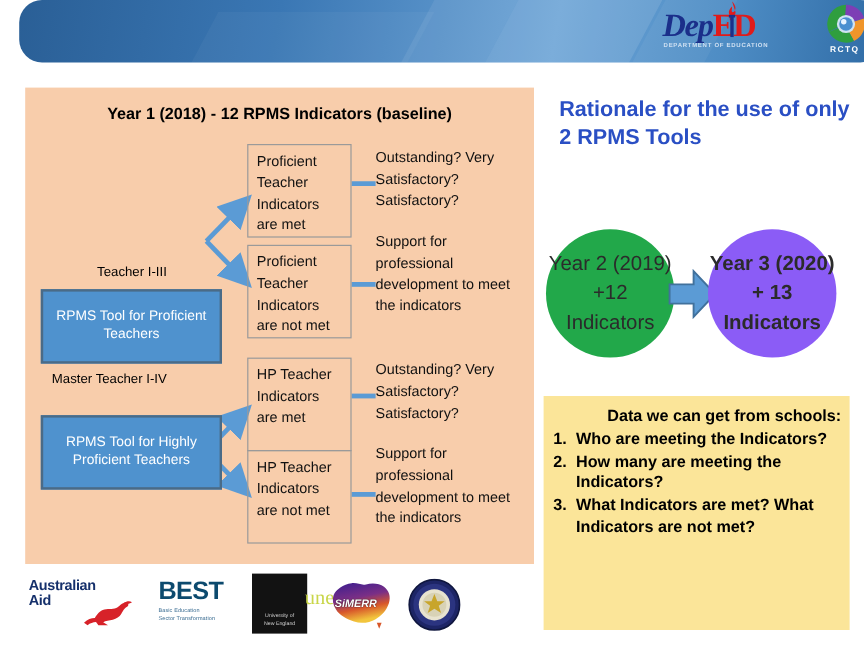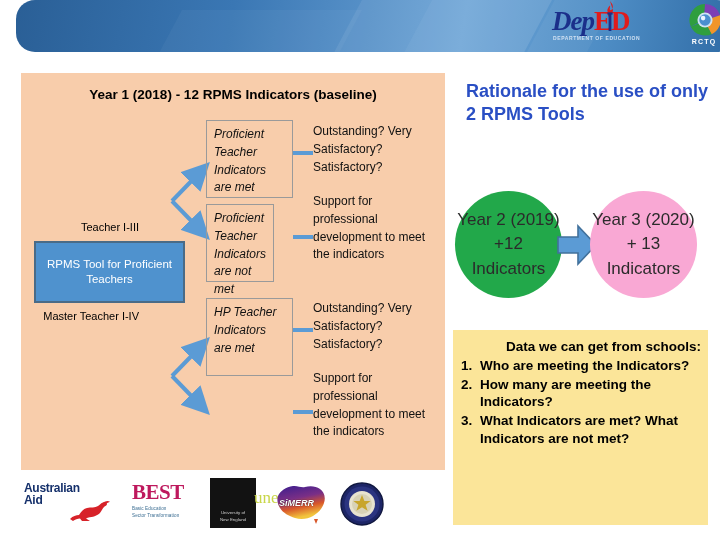--- a/index.html
+++ b/index.html
@@ -93,21 +93,20 @@
   }
 
   .ind-box {
     position: absolute;
     border: 1px solid #9a9a9a;
     background: transparent;
     color: #111;
     font-size: 12px;
     line-height: 1.48;
     padding: 5px 6px 8px 7px;
-    font-style: italic;
   }
 
   .rating-text {
     position: absolute;
     color: #111;
     font-size: 12px;
     line-height: 1.48;
   }
 
   svg.arrows {
@@ -123,21 +122,21 @@
     font-weight: bold; font-size: 18px; line-height: 1.28;
   }
   .oval {
     position: absolute;
     border-radius: 50%;
     display: flex; align-items: center; justify-content: center;
     text-align: center;
     color: #2b2b2b; font-size: 17px; line-height: 1.45;
   }
   .oval.y2 { left: 455px; top: 191px; width: 107px; height: 107px; background: #22a84a; }
-  .oval.y3 { left: 590px; top: 191px; width: 107px; height: 107px; background: #f9a8d4; }
+  .oval.y3 { left: 590px; top: 191px; width: 107px; height: 107px; background: #8b5cf6; font-weight: bold; }
   .mid-arrow { position: absolute; left: 556px; top: 222px; width: 42px; height: 46px; }
 
   .yellow-box {
     position: absolute; left: 453px; top: 330px;
     width: 255px; height: 195px;
     background: #fbe599;
     padding: 8px 6px 0 8px;
     color: #000; font-weight: bold; font-size: 13.5px; line-height: 1.32;
   }
   .yellow-box .lead { margin: 0 0 1px 0; padding-left: 45px; }
@@ -156,21 +155,21 @@
 
   .aid-wrap { left: 0; top: 4px; width: 96px; height: 38px; }
   .aid-text {
     font-family: "Liberation Sans", sans-serif;
     font-weight: bold; color: #15306b; font-size: 12px; line-height: 1.02;
     letter-spacing: -0.3px;
   }
   .roo { position: absolute; left: 42px; top: 18px; width: 46px; height: 22px; }
 
   .best-wrap { left: 108px; top: 4px; width: 62px; height: 40px; }
-  .best-word { font-weight: bold; color: #be185d; font-size: 21px; letter-spacing: -0.5px; line-height: 1; font-family: Liberation Serif, serif; }
+  .best-word { font-weight: bold; color: #0c4a6e; font-size: 21px; letter-spacing: -0.5px; line-height: 1; }
   .best-sub { color: #3b6d92; font-size: 4.6px; line-height: 1.5; margin-top: 3px; letter-spacing: 0.1px; }
 
   .une-wrap { left: 186px; top: 0px; width: 46px; height: 50px; background: #121212; }
   .une-word { color: #c9d649; font-size: 17px; font-family: "Liberation Serif", serif; text-align: right; margin-top: 11px; line-height: 1; margin-left: 44px; }
   .une-sub { color: #cfcfcf; font-size: 4.4px; text-align: center; line-height: 1.55; margin-top: 4px; }
 
   .simerr-wrap { left: 246px; top: 2px; width: 60px; height: 46px; }
   .sim-text {
     position: absolute; left: 8px; top: 15px;
     font-weight: bold; font-size: 9px; color: #ffffff;
@@ -237,28 +236,30 @@
       <line x1="272" y1="80" x2="292" y2="80" stroke="#5b9bd5" stroke-width="4"></line>
       <line x1="272" y1="164" x2="292" y2="164" stroke="#5b9bd5" stroke-width="4"></line>
       <line x1="272" y1="257" x2="292" y2="257" stroke="#5b9bd5" stroke-width="4"></line>
       <line x1="272" y1="339" x2="292" y2="339" stroke="#5b9bd5" stroke-width="4"></line>
     </svg>
 
     <div class="grp-label" style="left:8px; top:148px; width:110px;">Teacher I-III</div>
     <div class="tool-box" style="left:13px; top:168px; width:151px; height:62px;">RPMS Tool for Proficient Teachers</div>
 
     <div class="ind-box" style="left:185px; top:47px; width:87px; height:78px;">Proficient Teacher Indicators are met</div>
-    <div class="ind-box" style="left:185px; top:131px; width:68px; height:78px;">Proficient Teacher Indicators are not met</div>
+    <div class="ind-box" style="left:185px; top:131px; width:87px; height:78px;">Proficient Teacher Indicators are not met</div>
 
     <div class="rating-text" style="left:292px; top:50px; width:120px;">Outstanding? Very Satisfactory? Satisfactory?</div>
     <div class="rating-text" style="left:292px; top:120px; width:120px;">Support for professional development to meet the indicators</div>
 
     <div class="grp-label" style="left:8px; top:237px; width:110px;">Master Teacher I-IV</div>
+    <div class="tool-box" style="left:13px; top:273px; width:151px; height:62px;">RPMS Tool for Highly Proficient Teachers</div>
 
     <div class="ind-box" style="left:185px; top:225px; width:87px; height:78px;">HP Teacher Indicators are met</div>
+    <div class="ind-box" style="left:185px; top:302px; width:87px; height:78px;">HP Teacher Indicators are not met</div>
 
     <div class="rating-text" style="left:292px; top:227px; width:120px;">Outstanding? Very Satisfactory? Satisfactory?</div>
     <div class="rating-text" style="left:292px; top:297px; width:120px;">Support for professional development to meet the indicators</div>
 
   </div>
 
   <div class="rationale">Rationale for the use of only 2 RPMS Tools</div>
 
   <div class="oval y2">Year 2 (2019) +12 Indicators</div>
 

